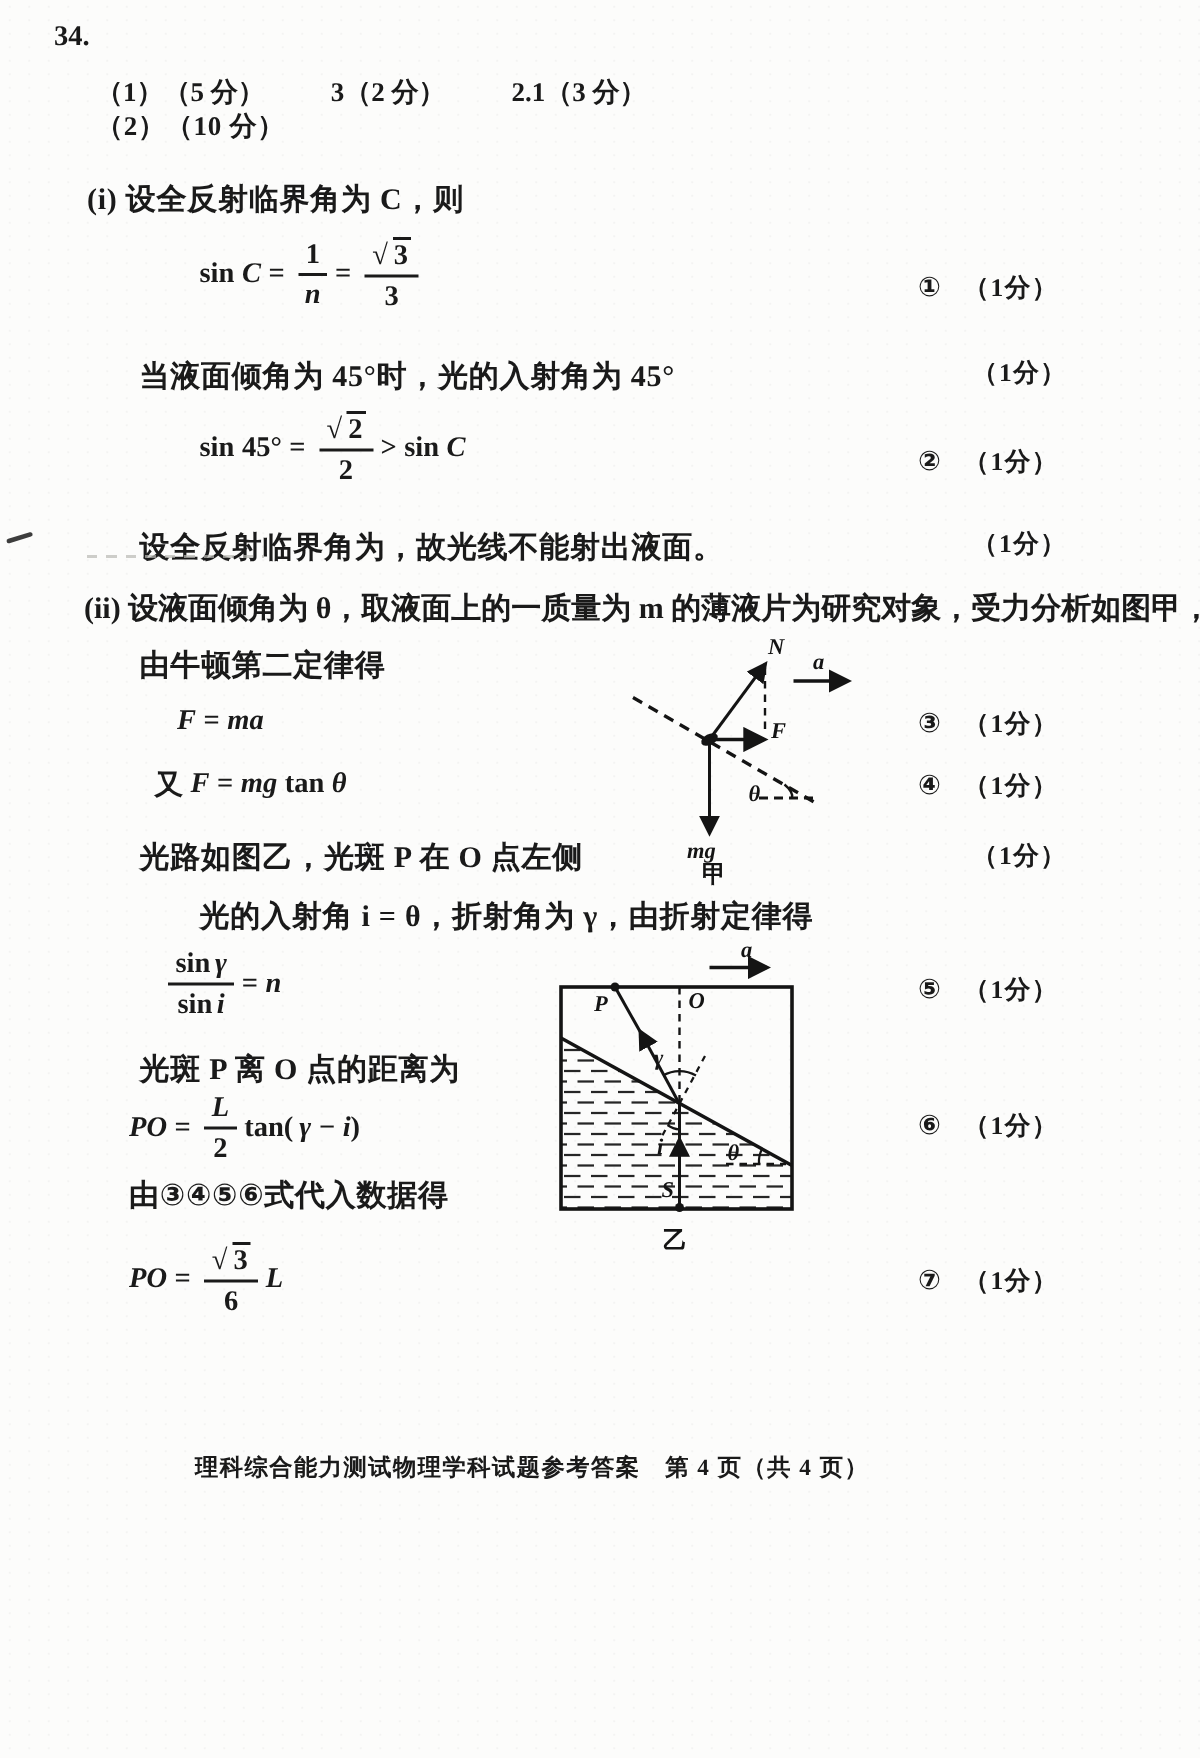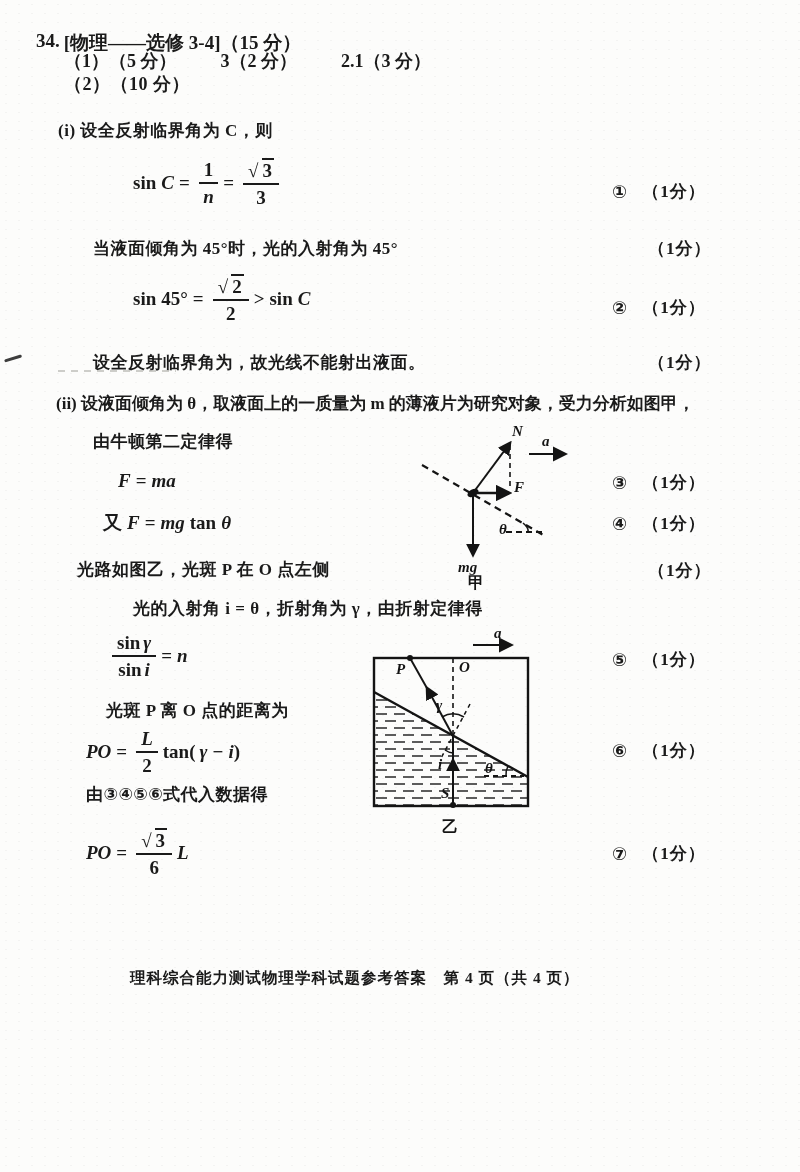--- a/index.html
+++ b/index.html
@@ -6,21 +6,21 @@
   html,body { width:800px; height:1172px; }
   body {
     position:relative;
     background:#fcfcfb;
     background-image: radial-gradient(rgba(0,0,0,0.035) 1px, transparent 1px);
     background-size: 13px 9px;
     font-family:"Liberation Serif","DejaVu Serif",serif;
     color:#1a1a1a;
     overflow:hidden;
   }
-  .cn { position:absolute; font-weight:700; font-size:17px; white-space:nowrap; letter-spacing:0.5px; }
+  .cn { position:absolute; font-weight:700; font-size:20px; white-space:nowrap; letter-spacing:0.5px; }
   .cn-dv { font-family:"Liberation Serif","DejaVu Sans",serif; }
   .header-row { position:absolute; display:flex; gap:4px; font-weight:700; font-size:19px; white-space:nowrap; }
   .ans-row { position:absolute; display:flex; gap:44px; font-weight:700; font-size:18px; white-space:nowrap; }
   .eq { position:absolute; display:flex; align-items:center; font-weight:700; font-size:19px; white-space:nowrap; }
   .eq > span { margin-right:5px; }
   .it { font-style:italic; }
   .frac { display:inline-flex; flex-direction:column; align-items:center; line-height:1.15; margin:0 4px; }
   .frac .num { border-bottom:2px solid #1a1a1a; padding:0 5px 1px; display:flex; align-items:baseline; }
   .frac .num > span { margin-right:3px; }
   .frac .num > span:last-child { margin-right:0; }
@@ -37,23 +37,22 @@
   svg .lab { font-style:italic; font-weight:700; font-size:15px; }
   svg .cap { font-weight:700; font-size:16px; font-style:normal; }
   .footer { position:absolute; top:968px; left:130px; font-weight:700; font-size:15.5px; letter-spacing:1px; white-space:nowrap; }
   .artifact-1 { position:absolute; left:4px; top:357px; width:18px; height:2.5px; background:#3d3d3d; transform:rotate(-17deg); border-radius:2px; }
   .artifact-2 { position:absolute; left:58px; top:370px; width:118px; height:1.5px;
     background:repeating-linear-gradient(90deg,#b9b9b4 0 7px, transparent 7px 13px); opacity:.7; }
 </style>
 </head>
 <body>
 
-<div class="header-row" style="top:30px; left:36px;">
+<div class="header-row" style="top:14px; left:36px;">
   <span>34.</span>
-  <span>[物理——选修 3-4]（15 分）</span>
 </div>
 
 <div class="ans-row" style="top:49px; left:64px;">
   <span>（1）（5 分）</span>
   <span>3（2 分）</span>
   <span>2.1（3 分）</span>
 </div>
 
 <div class="cn" style="top:72px; left:64px; font-size:18px;">（2）（10 分）</div>
 
@@ -138,21 +137,21 @@
   <span>=</span>
   <span class="it">mg</span>
   <span>tan</span>
   <span class="it">θ</span>
 </div>
 <div class="mark" style="top:512px; left:612px;">
   <span class="tag">④</span>
   <span class="score">（1分）</span>
 </div>
 
-<div class="cn" style="top:558px; left:77px;">光路如图乙，光斑 P 在 O 点左侧</div>
+<div class="cn" style="top:558px; left:93px;">光路如图乙，光斑 P 在 O 点左侧</div>
 <div class="mark" style="top:559px; left:648px;">
   <span class="score">（1分）</span>
 </div>
 
 <div class="cn" style="top:597px; left:93px;margin-left:40px;">光的入射角 i = θ，折射角为 γ，由折射定律得</div>
 
 <div class="eq" style="top:632px; left:108px;">
   <span class="frac">
     <span class="num">
       <span>sin</span>
@@ -164,21 +163,21 @@
     </span>
   </span>
   <span>=</span>
   <span class="it">n</span>
 </div>
 <div class="mark" style="top:648px; left:612px;">
   <span class="tag">⑤</span>
   <span class="score">（1分）</span>
 </div>
 
-<div class="cn" style="top:699px; left:106px;">光斑 P 离 O 点的距离为</div>
+<div class="cn" style="top:699px; left:93px;">光斑 P 离 O 点的距离为</div>
 
 <div class="eq" style="top:728px; left:86px;">
   <span class="it">PO</span>
   <span>=</span>
   <span class="frac">
     <span class="num">
         <span class="it">L</span>
       </span>
     <span class="den">
         <span>2</span>

